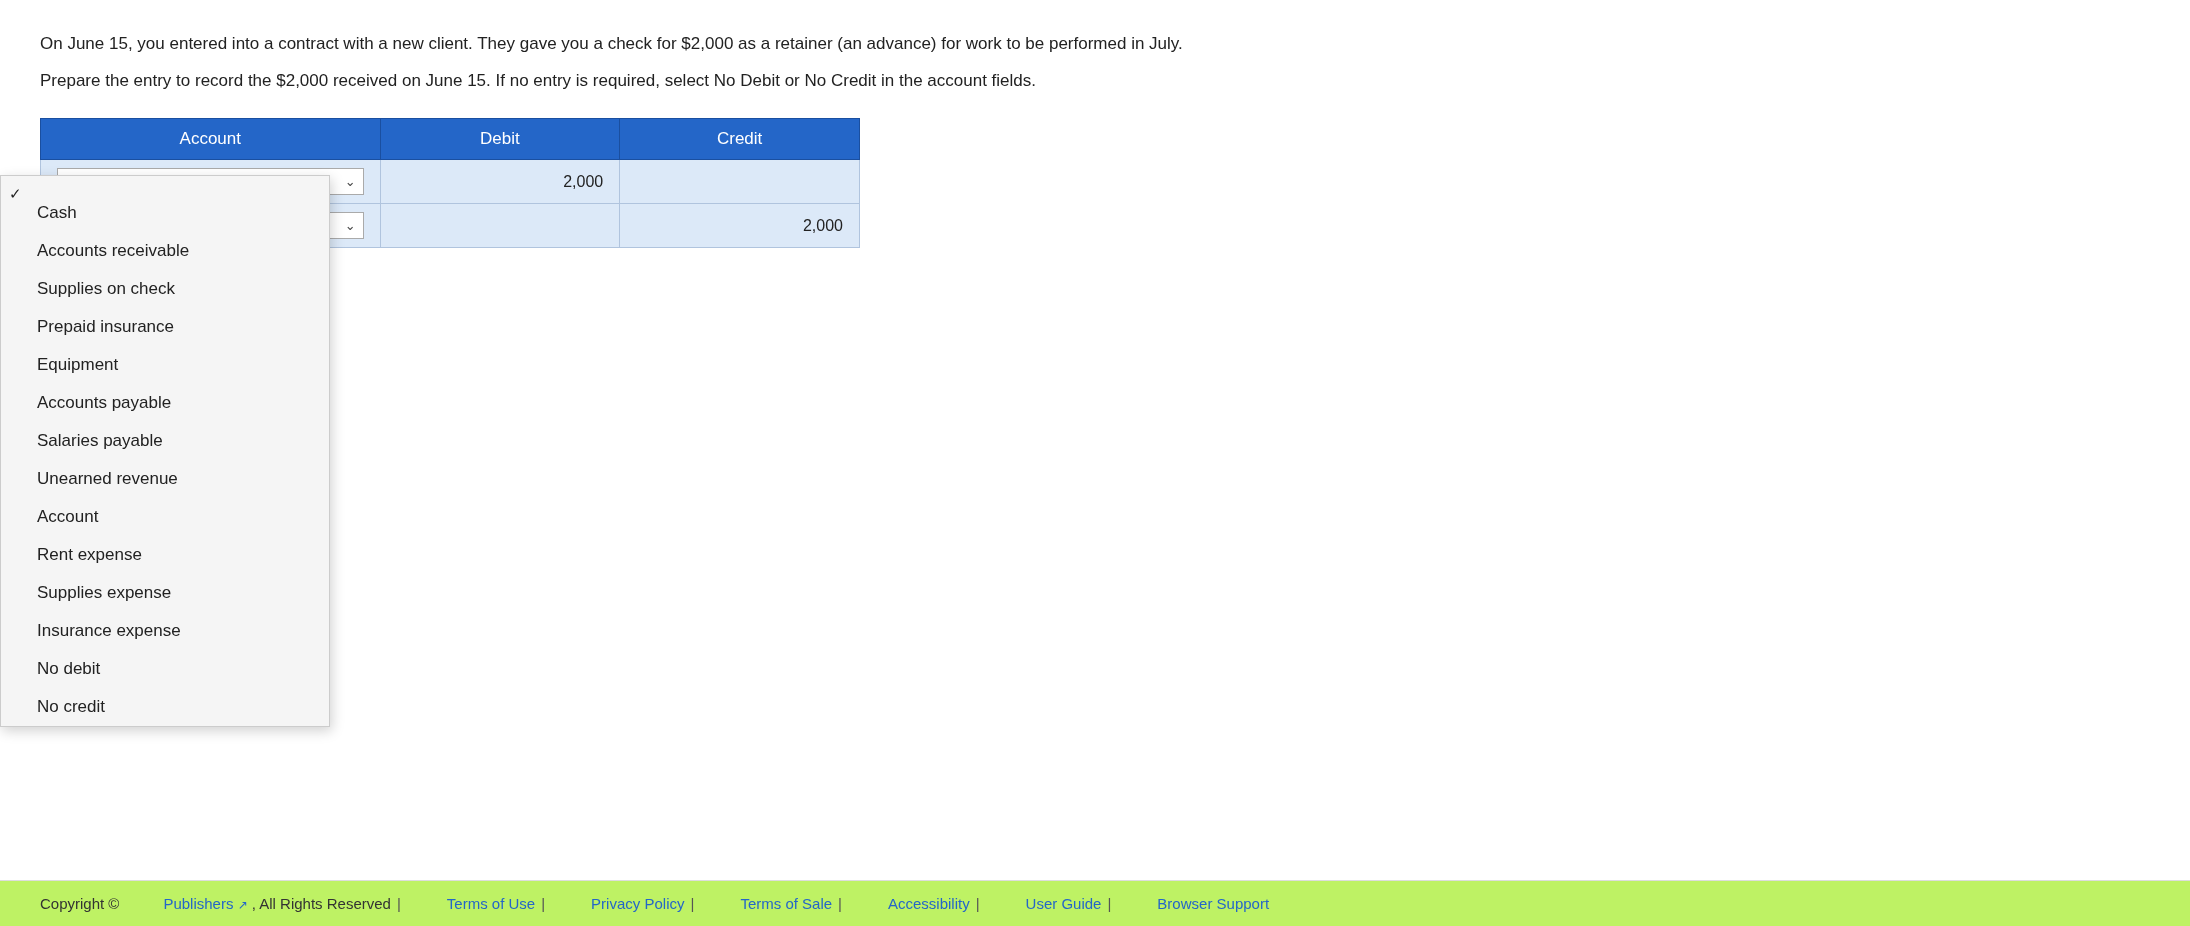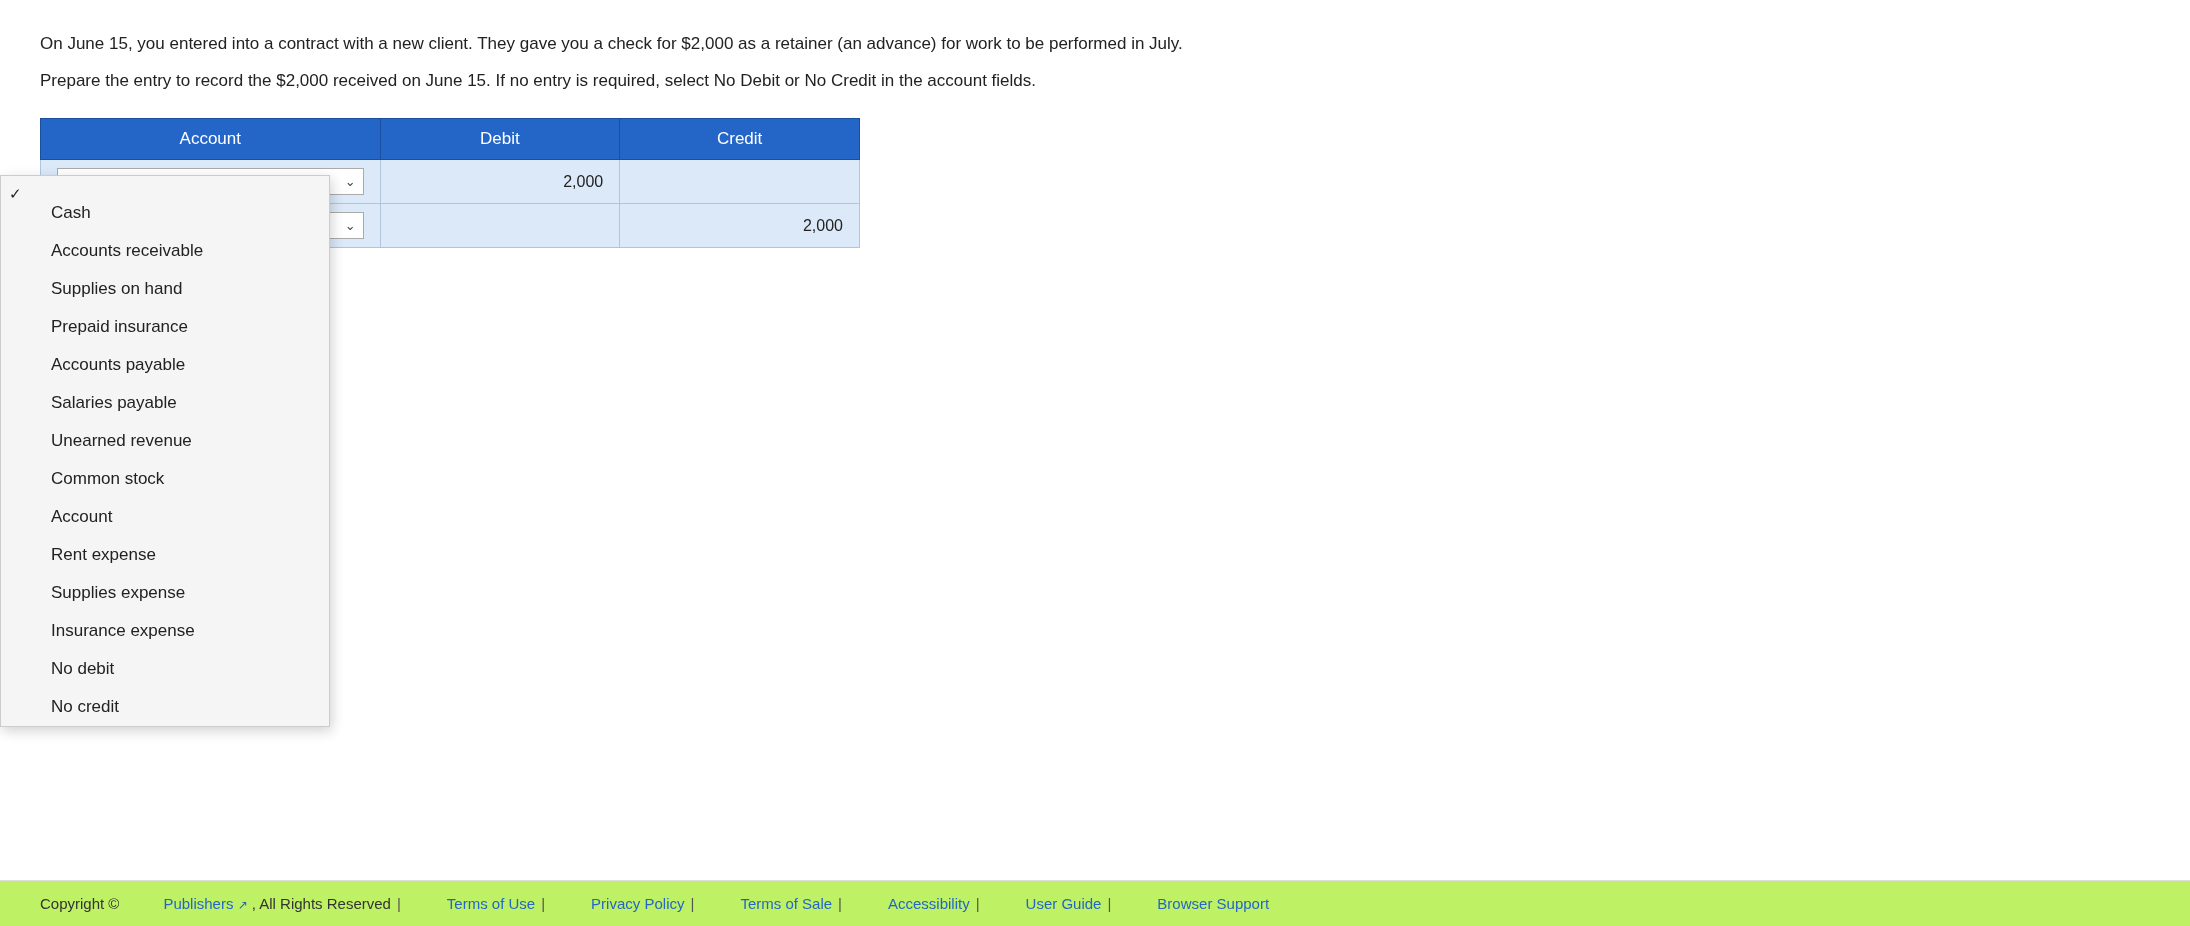--- a/index.html
+++ b/index.html
@@ -114,21 +114,21 @@
       left: 0px;
       width: 330px;
       background: #f5f5f5;
       border: 1px solid #ccc;
       box-shadow: 2px 4px 12px rgba(0,0,0,0.18);
       z-index: 100;
       font-size: 17px;
     }
 
     .dropdown-item {
-      padding: 9px 18px 9px 50px;
+      padding: 9px 18px 9px 36px;
       cursor: pointer;
       color: #222;
       position: relative;
       white-space: nowrap;
     }
 
     .dropdown-item.selected {
       padding-left: 18px;
     }
 
@@ -264,26 +264,26 @@
         <td class="debit-cell"></td>
         <td class="credit-cell">2,000</td>
       </tr>
     </tbody>
   </table>
 
   <div class="dropdown-overlay">
     <div class="dropdown-item selected"></div>
     <div class="dropdown-item">Cash</div>
     <div class="dropdown-item">Accounts receivable</div>
-    <div class="dropdown-item">Supplies on hand</div>
+    <div class="dropdown-item">Supplies on check</div>
     <div class="dropdown-item">Prepaid insurance</div>
+    <div class="dropdown-item">Equipment</div>
     <div class="dropdown-item">Accounts payable</div>
     <div class="dropdown-item">Salaries payable</div>
     <div class="dropdown-item">Unearned revenue</div>
-    <div class="dropdown-item">Common stock</div>
     <div class="dropdown-item">Account</div>
     <div class="dropdown-item">Rent expense</div>
     <div class="dropdown-item">Supplies expense</div>
     <div class="dropdown-item">Insurance expense</div>
     <div class="dropdown-item">No debit</div>
     <div class="dropdown-item">No credit</div>
   </div>
 
   <div class="check-area" style="margin-top: 280px;">
     <button class="check-btn">Check Answers</button>

